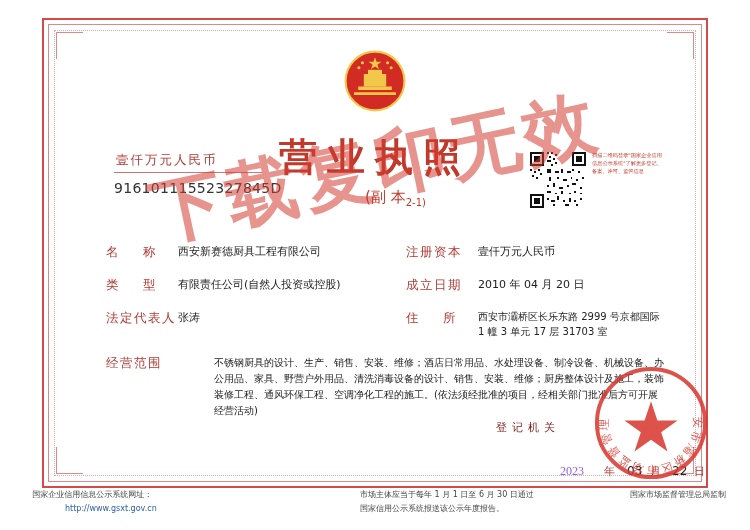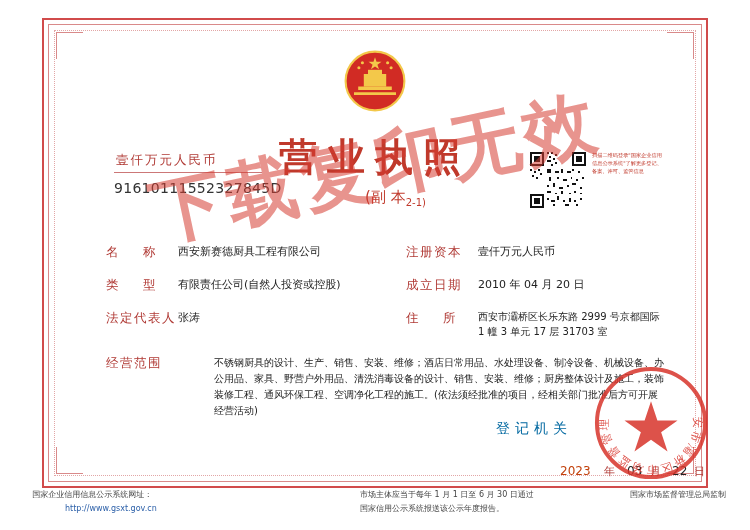--- a/index.html
+++ b/index.html
@@ -72,24 +72,24 @@
   .val{font-size:11px;color:#222;line-height:1.45;flex:1;}
   .val.small{font-size:10px;}
   .scope{
     display:flex;margin-top:2px;gap:36px;
   }
   .scope .lbl{width:72px;letter-spacing:1.5px;}
   .scope .val{
     width:560px;font-size:10px;line-height:1.6;color:#222;
   }
   .reg-authority{
-    position:absolute;left:452px;top:400px;font-size:14px;color:#0369a1;
+    position:absolute;left:452px;top:400px;font-size:11px;color:#7f1d1d;
     letter-spacing:5px;z-index:3;
   }
-  .date-year{position:absolute;left:516px;top:444px;font-size:12px;color:#c2410c;z-index:3;}
+  .date-year{position:absolute;left:516px;top:444px;font-size:12px;color:#8b5cf6;z-index:3;font-family:Liberation Serif, serif;}
   .date-y-lbl{position:absolute;left:560px;top:444px;font-size:11px;color:#b03a35;z-index:3;}
   .date-month{position:absolute;left:583px;top:444px;font-size:12px;color:#222;z-index:3;}
   .date-m-lbl{position:absolute;left:606px;top:444px;font-size:11px;color:#b03a35;z-index:3;}
   .date-day{position:absolute;left:628px;top:444px;font-size:12px;color:#222;z-index:3;}
   .date-d-lbl{position:absolute;left:650px;top:444px;font-size:11px;color:#b03a35;z-index:3;}
   .seal{
     position:absolute;left:548px;top:344px;width:118px;height:118px;z-index:5;
     opacity:.85;
   }
   .watermark{

